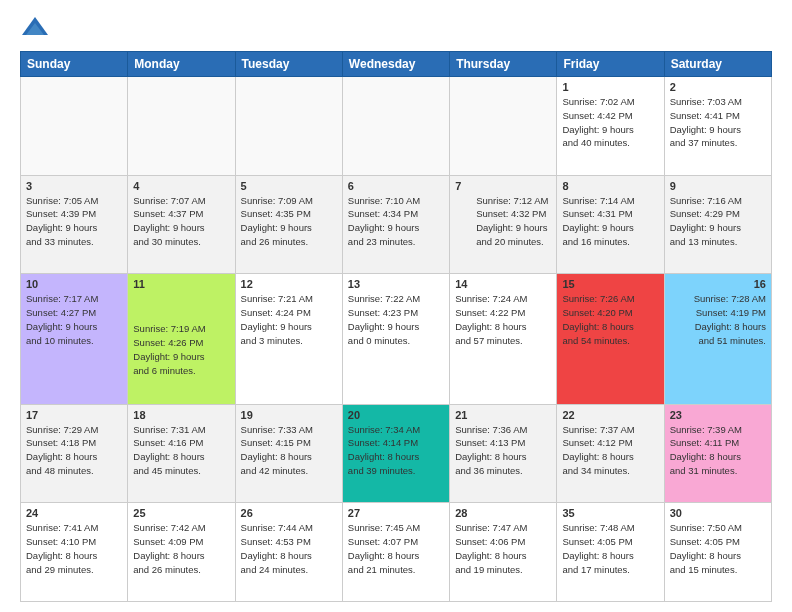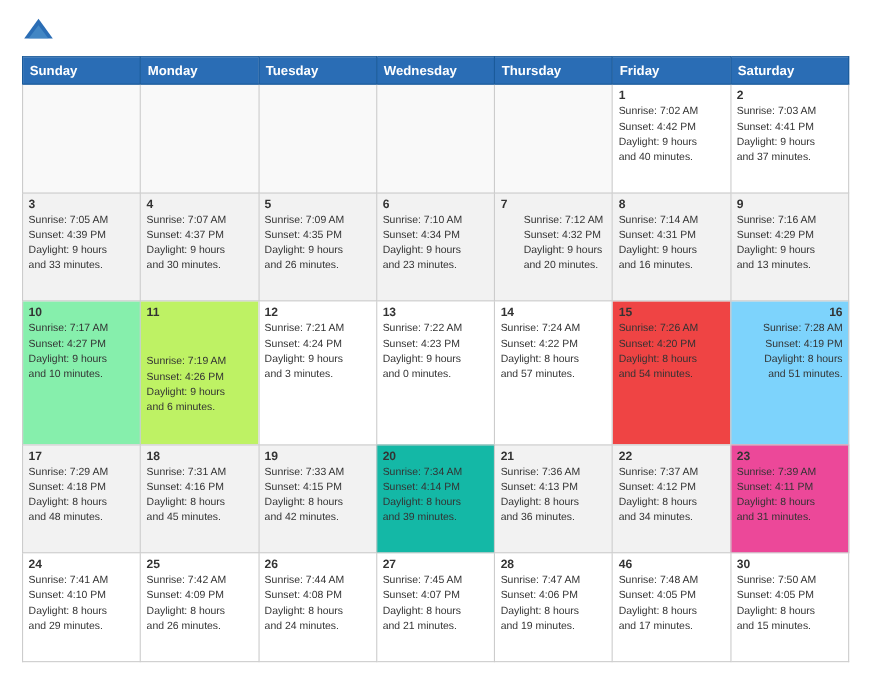--- a/index.html
+++ b/index.html
@@ -211,21 +211,21 @@
             </td>
             <td style="background: rgb(242, 242, 242);">
               <span class="day-num">9</span>
               <div class="day-info" style="white-space: pre-line;">Sunrise: 7:16 AM
 Sunset: 4:29 PM
 Daylight: 9 hours
 and 13 minutes.</div>
             </td>
           </tr>
           <tr>
-            <td style="background: #86efac;">
+            <td style="background: #c4b5fd;">
               <span class="day-num">10</span>
               <div class="day-info" style="white-space: pre-line;">Sunrise: 7:17 AM
 Sunset: 4:27 PM
 Daylight: 9 hours
 and 10 minutes.</div>
             </td>
             <td style="background: #bef264;">
               <span class="day-num">11</span>
               <div class="day-info" style="white-space: pre-line; margin-top: 32px;">Sunrise: 7:19 AM
 Sunset: 4:26 PM
@@ -304,21 +304,21 @@
 Daylight: 8 hours
 and 36 minutes.</div>
             </td>
             <td style="background: rgb(242, 242, 242);">
               <span class="day-num">22</span>
               <div class="day-info" style="white-space: pre-line;">Sunrise: 7:37 AM
 Sunset: 4:12 PM
 Daylight: 8 hours
 and 34 minutes.</div>
             </td>
-            <td style="background: #ec4899;">
+            <td style="background: #f9a8d4;">
               <span class="day-num">23</span>
               <div class="day-info" style="white-space: pre-line;">Sunrise: 7:39 AM
 Sunset: 4:11 PM
 Daylight: 8 hours
 and 31 minutes.</div>
             </td>
           </tr>
           <tr>
             <td style="background: rgb(255, 255, 255);">
               <span class="day-num">24</span>
@@ -330,40 +330,40 @@
             <td style="background: rgb(255, 255, 255);">
               <span class="day-num">25</span>
               <div class="day-info" style="white-space: pre-line;">Sunrise: 7:42 AM
 Sunset: 4:09 PM
 Daylight: 8 hours
 and 26 minutes.</div>
             </td>
             <td style="background: rgb(255, 255, 255);">
               <span class="day-num">26</span>
               <div class="day-info" style="white-space: pre-line;">Sunrise: 7:44 AM
-Sunset: 4:08 PM
+Sunset: 4:53 PM
 Daylight: 8 hours
 and 24 minutes.</div>
             </td>
             <td style="background: rgb(255, 255, 255);">
               <span class="day-num">27</span>
               <div class="day-info" style="white-space: pre-line;">Sunrise: 7:45 AM
 Sunset: 4:07 PM
 Daylight: 8 hours
 and 21 minutes.</div>
             </td>
             <td style="background: rgb(255, 255, 255);">
               <span class="day-num">28</span>
               <div class="day-info" style="white-space: pre-line;">Sunrise: 7:47 AM
 Sunset: 4:06 PM
 Daylight: 8 hours
 and 19 minutes.</div>
             </td>
             <td style="background: rgb(255, 255, 255);">
-              <span class="day-num">46</span>
+              <span class="day-num">35</span>
               <div class="day-info" style="white-space: pre-line;">Sunrise: 7:48 AM
 Sunset: 4:05 PM
 Daylight: 8 hours
 and 17 minutes.</div>
             </td>
             <td style="background: rgb(255, 255, 255);">
               <span class="day-num">30</span>
               <div class="day-info" style="white-space: pre-line;">Sunrise: 7:50 AM
 Sunset: 4:05 PM
 Daylight: 8 hours

